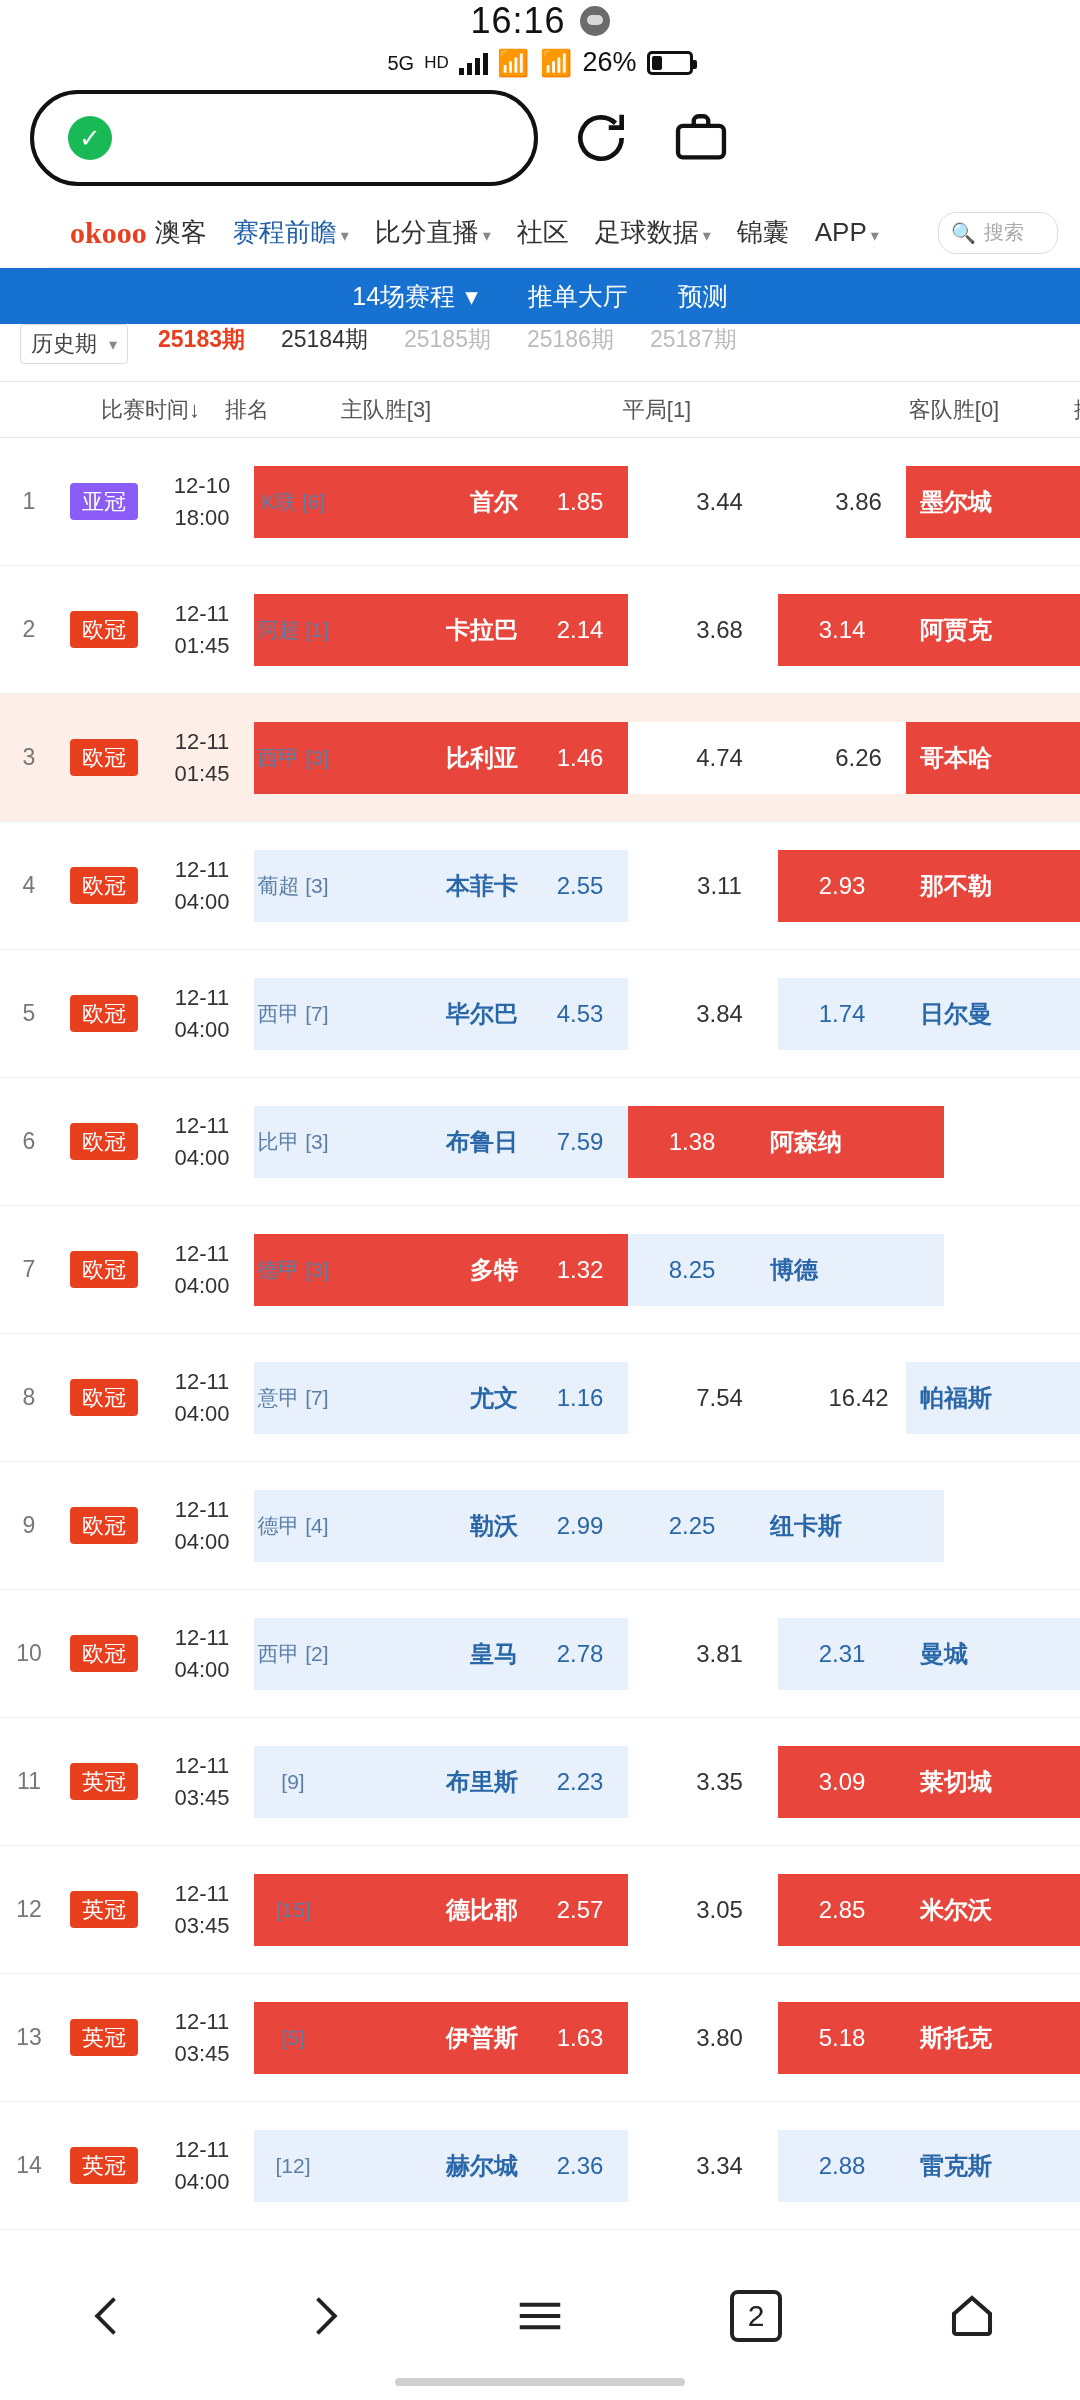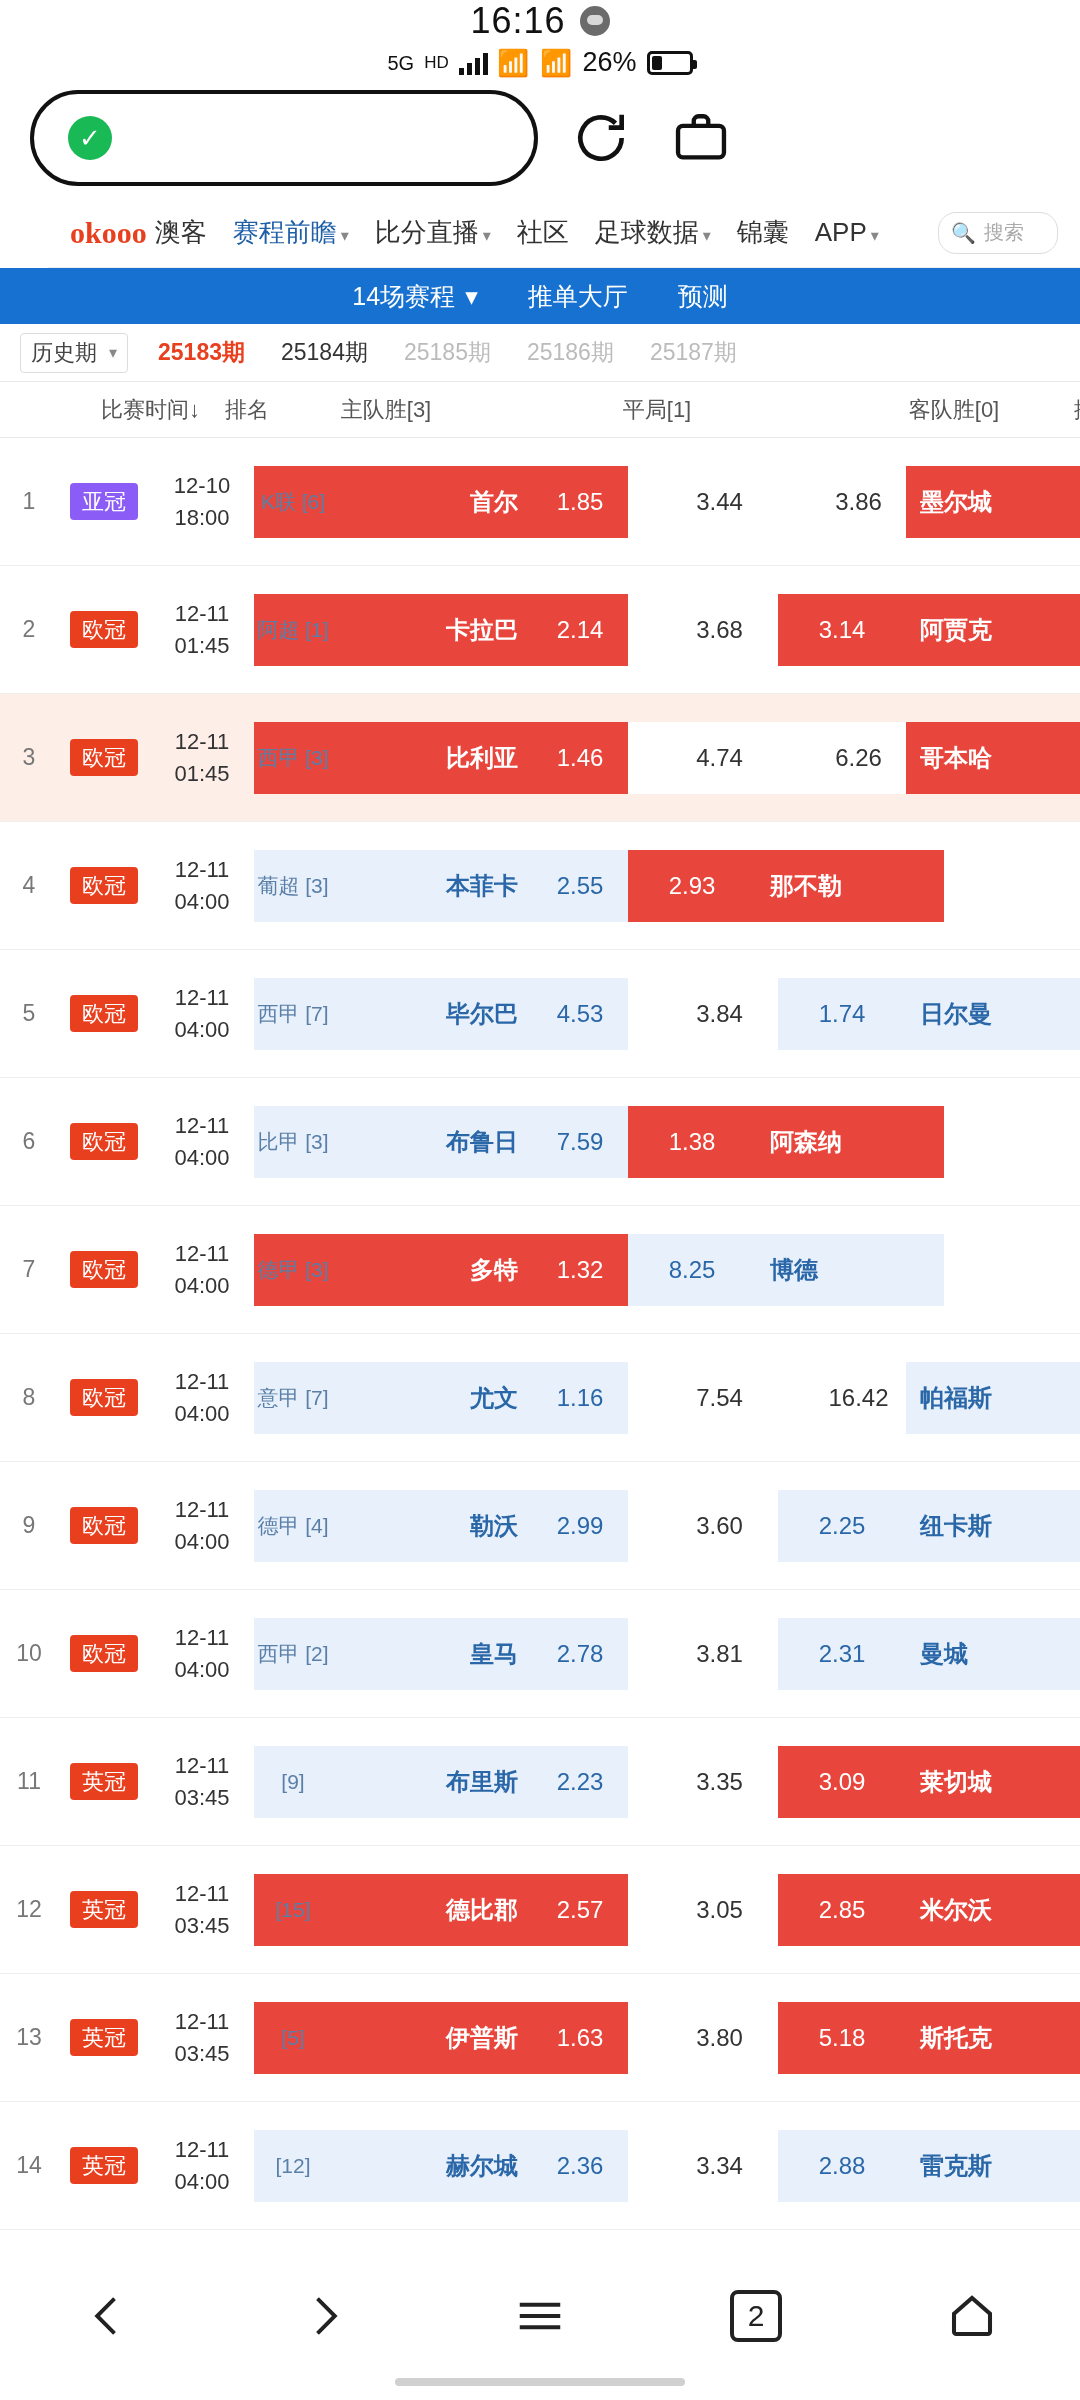--- a/index.html
+++ b/index.html
@@ -84,21 +84,21 @@
   
   .bluebar {
     height: 56px; background: #1671d0; display: flex; align-items: center;
     justify-content: center; gap: 50px;
   }
   .bluebar span { color: #fff; font-size: 25px; }
   .bluebar .sel { display:flex; align-items:center; gap:6px; }
 
   
   .periodbar {
-    height: 58px; display: flex; align-items: center; gap: 0;
+    height: 58px; display: flex; align-items: flex-start; gap: 0;
     padding: 0 20px; border-bottom: 1px solid #e8e8e8; background:#fff;
   }
   .period-select {
     display:flex; align-items:center; gap:8px; border:1px solid #ddd; border-radius:4px;
     height: 40px; padding: 0 10px; font-size: 22px; color: #444; margin-right: 12px;
   }
   .period { font-size: 23px; padding: 0 18px; color: #bbb; }
   .period.active { color: #e8401f; font-weight: bold; }
   .period.cur { color: #333; }
 
@@ -336,20 +336,21 @@
       <div class="row">
         <span class="idx">4</span>
         <span class="lgtag">
           <span style="background:#e8401f">欧冠</span>
         </span>
         <span class="time">12-11<br>04:00</span>
         <span class="oddsblock">
           <span class="cell rank seg-blue">葡超 [3]</span>
           <span class="cell home seg-blue">本菲卡</span>
           <span class="cell o1 seg-blue">2.55</span>
+          <span class="cell o2 seg-plain">3.11</span>
           <span class="cell o3 seg-red">2.93</span>
           <span class="cell away seg-red">那不勒</span>
         </span>
       </div>
       <div class="row">
         <span class="idx">5</span>
         <span class="lgtag">
           <span style="background:#e8401f">欧冠</span>
         </span>
         <span class="time">12-11<br>04:00</span>
@@ -408,21 +409,20 @@
       <div class="row">
         <span class="idx">9</span>
         <span class="lgtag">
           <span style="background:#e8401f">欧冠</span>
         </span>
         <span class="time">12-11<br>04:00</span>
         <span class="oddsblock">
           <span class="cell rank seg-blue">德甲 [4]</span>
           <span class="cell home seg-blue">勒沃</span>
           <span class="cell o1 seg-blue">2.99</span>
-          <span class="cell o2 seg-plain">3.60</span>
           <span class="cell o3 seg-blue">2.25</span>
           <span class="cell away seg-blue">纽卡斯</span>
         </span>
       </div>
       <div class="row">
         <span class="idx">10</span>
         <span class="lgtag">
           <span style="background:#e8401f">欧冠</span>
         </span>
         <span class="time">12-11<br>04:00</span>

